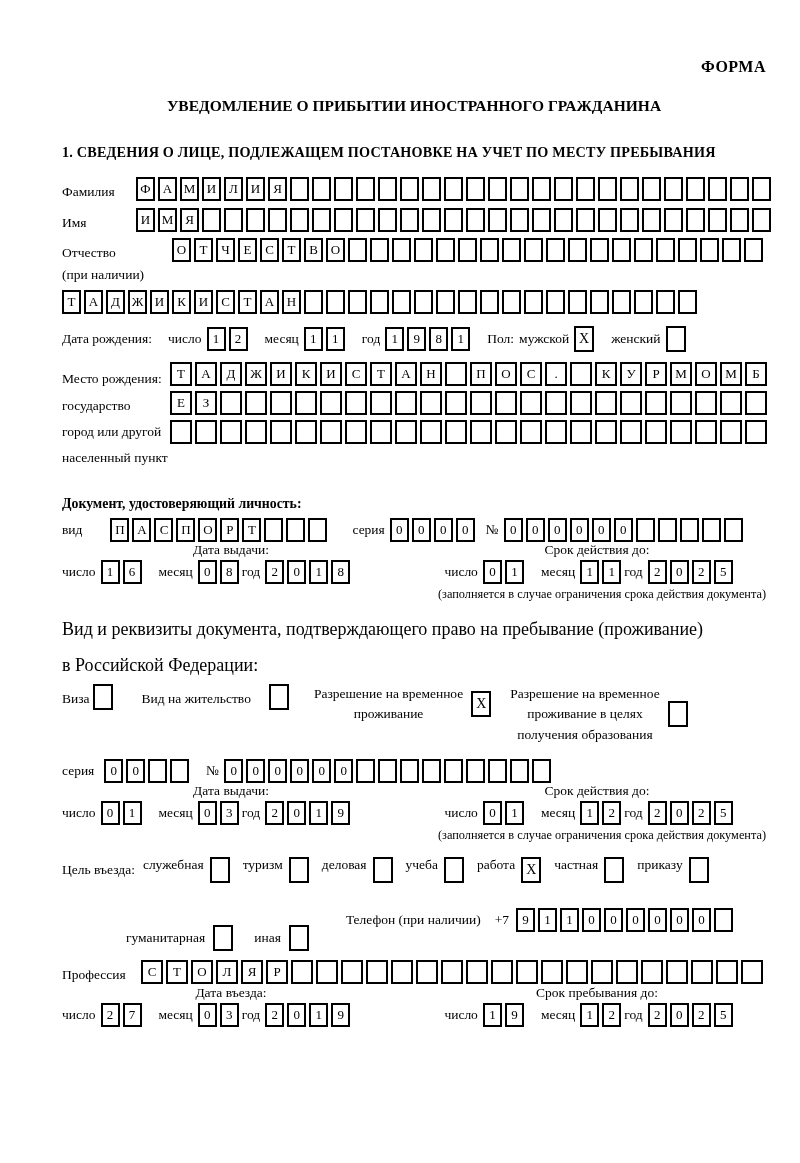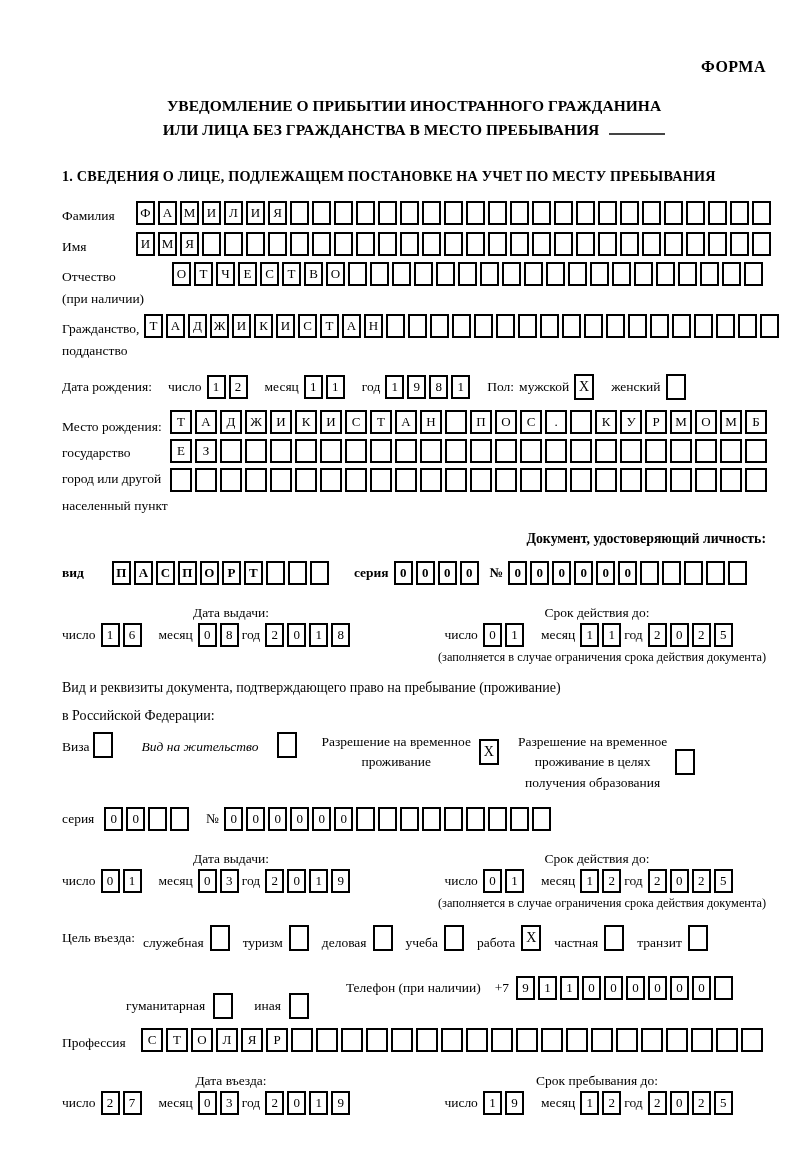--- a/index.html
+++ b/index.html
@@ -26,61 +26,58 @@
 
   .cell{display:inline-block;box-sizing:border-box;width:19px;height:24px;border:2px solid #000;
         margin-right:3px;text-align:center;font-size:13px;line-height:19px;vertical-align:middle;
         font-family:"Liberation Serif",serif;}
   .lgc .cell{width:22px;}
   .cb .cell{width:20px;height:26px;line-height:21px;font-size:14px;}
 
   
   .dates{display:flex;margin-top:10px;}
   .dcol{width:50%;}
-  .dhead{display:flex;margin-top:20px;gap:28px;}
+  .dhead{display:flex;margin-top:0;gap:28px;}
   .dhead div{width:50%;text-align:center;font-size:13.5px;}
   .dgroup{display:flex;align-items:center;font-size:13.5px;}
   .dlbl{margin-right:5px;}
   .gap{margin-left:14px;}
   .note{text-align:right;font-size:12.3px;margin-top:3px;}
 
-  .para{font-size:14px;margin-top:10px;line-height:1.9;}
+  .para{font-size:18px;margin-top:10px;line-height:1.9;}
 
   
   .res-opts{display:flex;align-items:flex-start;margin-top:2px;font-size:13.5px;}
   .opt{display:flex;align-items:center;}
   .opt .t{line-height:1.5;}
   .opt .tc{text-align:center;line-height:1.5;}
   .opt .cells{margin-left:8px;}
 
   
   .purpose{display:flex;align-items:center;flex-wrap:nowrap;margin-top:14px;font-size:13.5px;}
-  .purpose .itm{display:flex;align-items:flex-end;margin-right:10px;}
+  .purpose .itm{display:flex;align-items:flex-start;margin-right:10px;}
   .purpose .itm span.lbl{margin-right:6px;}
   .purpose2{display:flex;align-items:center;margin-top:7px;margin-left:64px;font-size:13.5px;}
   .purpose2 .itm{display:flex;align-items:center;margin-right:18px;margin-top:35px;}
   .purpose2 .itm span.lbl{margin-right:8px;}
   .phone-lbl{margin-left:16px;margin-right:14px;}
   .plus7{margin-right:7px;}
 
-  .center-head{text-align:right;font-weight:bold;font-size:13.8px;margin-top:12px;}
+  .center-head{text-align:left;font-weight:bold;font-size:13.8px;margin-top:24px;}
 </style>
 </head>
 <body>
 
 <div class="page">
 
 
   <div class="forma">ФОРМА</div>
 
   <div class="title">
     <div>УВЕДОМЛЕНИЕ О ПРИБЫТИИ ИНОСТРАННОГО ГРАЖДАНИНА</div>
-    <div>
-      <span>ИЛИ ЛИЦА БЕЗ ГРАЖДАНСТВА В МЕСТО ПРЕБЫВАНИЯ</span><span class="blank-line"></span>
-    </div>
   </div>
 
   <div class="sec1">1. СВЕДЕНИЯ О ЛИЦЕ, ПОДЛЕЖАЩЕМ ПОСТАНОВКЕ НА УЧЕТ ПО МЕСТУ ПРЕБЫВАНИЯ</div>
 
   <div class="frow" style="margin-top:16px;">
     <div class="flabel w74">Фамилия</div>
     <div class="cells"><span class="cell">Ф</span><span class="cell">А</span><span class="cell">М</span><span class="cell">И</span><span class="cell">Л</span><span class="cell">И</span><span class="cell">Я</span><span class="cell"></span><span class="cell"></span><span class="cell"></span><span class="cell"></span><span class="cell"></span><span class="cell"></span><span class="cell"></span><span class="cell"></span><span class="cell"></span><span class="cell"></span><span class="cell"></span><span class="cell"></span><span class="cell"></span><span class="cell"></span><span class="cell"></span><span class="cell"></span><span class="cell"></span><span class="cell"></span><span class="cell"></span><span class="cell"></span><span class="cell"></span><span class="cell"></span></div>
   </div>
 
   <div class="frow">
@@ -90,24 +87,20 @@
 
   <div class="frow">
     <div class="flabel w105">
       <div>Отчество</div>
       <div>(при наличии)</div>
     </div>
     <div class="cells"><span class="cell">О</span><span class="cell">Т</span><span class="cell">Ч</span><span class="cell">Е</span><span class="cell">С</span><span class="cell">Т</span><span class="cell">В</span><span class="cell">О</span><span class="cell"></span><span class="cell"></span><span class="cell"></span><span class="cell"></span><span class="cell"></span><span class="cell"></span><span class="cell"></span><span class="cell"></span><span class="cell"></span><span class="cell"></span><span class="cell"></span><span class="cell"></span><span class="cell"></span><span class="cell"></span><span class="cell"></span><span class="cell"></span><span class="cell"></span><span class="cell"></span><span class="cell"></span></div>
   </div>
 
   <div class="frow">
-    <div class="flabel w74" style="width:82px;">
-      <div>Гражданство,</div>
-      <div>подданство</div>
-    </div>
     <div class="cells"><span class="cell">Т</span><span class="cell">А</span><span class="cell">Д</span><span class="cell">Ж</span><span class="cell">И</span><span class="cell">К</span><span class="cell">И</span><span class="cell">С</span><span class="cell">Т</span><span class="cell">А</span><span class="cell">Н</span><span class="cell"></span><span class="cell"></span><span class="cell"></span><span class="cell"></span><span class="cell"></span><span class="cell"></span><span class="cell"></span><span class="cell"></span><span class="cell"></span><span class="cell"></span><span class="cell"></span><span class="cell"></span><span class="cell"></span><span class="cell"></span><span class="cell"></span><span class="cell"></span><span class="cell"></span><span class="cell"></span></div>
   </div>
 
   <div class="dgroup" style="margin-top:12px;">
     <span class="dlbl" style="margin-right:16px;">Дата рождения:</span>
     <span class="dlbl">число</span>
     <span class="cells"><span class="cell">1</span><span class="cell">2</span></span>
     <span class="dlbl gap">месяц</span>
     <span class="cells"><span class="cell">1</span><span class="cell">1</span></span>
     <span class="dlbl gap">год</span>
@@ -127,21 +120,21 @@
       <div>населенный пункт</div>
     </div>
     <div class="cellrows lgc">
       <div class="cells"><span class="cell">Т</span><span class="cell">А</span><span class="cell">Д</span><span class="cell">Ж</span><span class="cell">И</span><span class="cell">К</span><span class="cell">И</span><span class="cell">С</span><span class="cell">Т</span><span class="cell">А</span><span class="cell">Н</span><span class="cell"></span><span class="cell">П</span><span class="cell">О</span><span class="cell">С</span><span class="cell">.</span><span class="cell"></span><span class="cell">К</span><span class="cell">У</span><span class="cell">Р</span><span class="cell">М</span><span class="cell">О</span><span class="cell">М</span><span class="cell">Б</span></div>
       <div class="cells"><span class="cell">Е</span><span class="cell">З</span><span class="cell"></span><span class="cell"></span><span class="cell"></span><span class="cell"></span><span class="cell"></span><span class="cell"></span><span class="cell"></span><span class="cell"></span><span class="cell"></span><span class="cell"></span><span class="cell"></span><span class="cell"></span><span class="cell"></span><span class="cell"></span><span class="cell"></span><span class="cell"></span><span class="cell"></span><span class="cell"></span><span class="cell"></span><span class="cell"></span><span class="cell"></span><span class="cell"></span></div>
       <div class="cells"><span class="cell"></span><span class="cell"></span><span class="cell"></span><span class="cell"></span><span class="cell"></span><span class="cell"></span><span class="cell"></span><span class="cell"></span><span class="cell"></span><span class="cell"></span><span class="cell"></span><span class="cell"></span><span class="cell"></span><span class="cell"></span><span class="cell"></span><span class="cell"></span><span class="cell"></span><span class="cell"></span><span class="cell"></span><span class="cell"></span><span class="cell"></span><span class="cell"></span><span class="cell"></span><span class="cell"></span></div>
     </div>
   </div>
 
   <div class="center-head">Документ, удостоверяющий личность:</div>
-  <div class="dgroup" style="margin-top:14px;font-weight:bold;">
+  <div class="dgroup" style="margin-top:6px;">
     <span class="dlbl" style="margin-right:28px;">вид</span>
     <span class="cells"><span class="cell">П</span><span class="cell">А</span><span class="cell">С</span><span class="cell">П</span><span class="cell">О</span><span class="cell">Р</span><span class="cell">Т</span><span class="cell"></span><span class="cell"></span><span class="cell"></span></span>
     <span class="dlbl gap" style="margin-left:22px;">серия</span>
     <span class="cells"><span class="cell">0</span><span class="cell">0</span><span class="cell">0</span><span class="cell">0</span></span>
     <span class="dlbl gap" style="margin-left:8px;">№</span>
     <span class="cells"><span class="cell">0</span><span class="cell">0</span><span class="cell">0</span><span class="cell">0</span><span class="cell">0</span><span class="cell">0</span><span class="cell"></span><span class="cell"></span><span class="cell"></span><span class="cell"></span><span class="cell"></span></span>
   </div>
 
   <div class="dhead">
     <div>Дата выдачи:</div>
@@ -172,21 +165,21 @@
   <div class="note">(заполняется в случае ограничения срока действия документа)</div>
 
   <div class="para">Вид и реквизиты документа, подтверждающего право на пребывание (проживание)</div>
   <div class="para" style="margin-top:2px;">в Российской Федерации:</div>
 
   <div class="res-opts">
     <div class="opt">
       <div class="t" style="padding-top:4px;">Виза</div>
       <span class="cells cb" style="margin-left:3px;"><span class="cell"></span></span>
     </div>
-    <div class="opt" style="margin-left:26px;font-style:italic;">
+    <div class="opt" style="margin-left:26px;">
       <div class="t" style="padding-top:4px;">Вид на жительство</div>
       <span class="cells cb" style="margin-left:18px;"><span class="cell"></span></span>
     </div>
     <div class="opt" style="margin-left:22px;">
       <div class="tc">
         <div>Разрешение на временное</div>
         <div>проживание</div>
       </div>
       <span class="cells cb"><span class="cell">X</span></span>
     </div>
@@ -255,21 +248,21 @@
     </div>
     <div class="itm">
       <span class="lbl">работа</span>
       <span class="cells cb"><span class="cell">X</span></span>
     </div>
     <div class="itm">
       <span class="lbl">частная</span>
       <span class="cells cb"><span class="cell"></span></span>
     </div>
     <div class="itm" style="margin-right:0;">
-      <span class="lbl">транзит</span>
+      <span class="lbl">приказу</span>
       <span class="cells cb"><span class="cell"></span></span>
     </div>
   </div>
 
   <div class="purpose2">
     <div class="itm">
       <span class="lbl">гуманитарная</span>
       <span class="cells cb"><span class="cell"></span></span>
     </div>
     <div class="itm">

